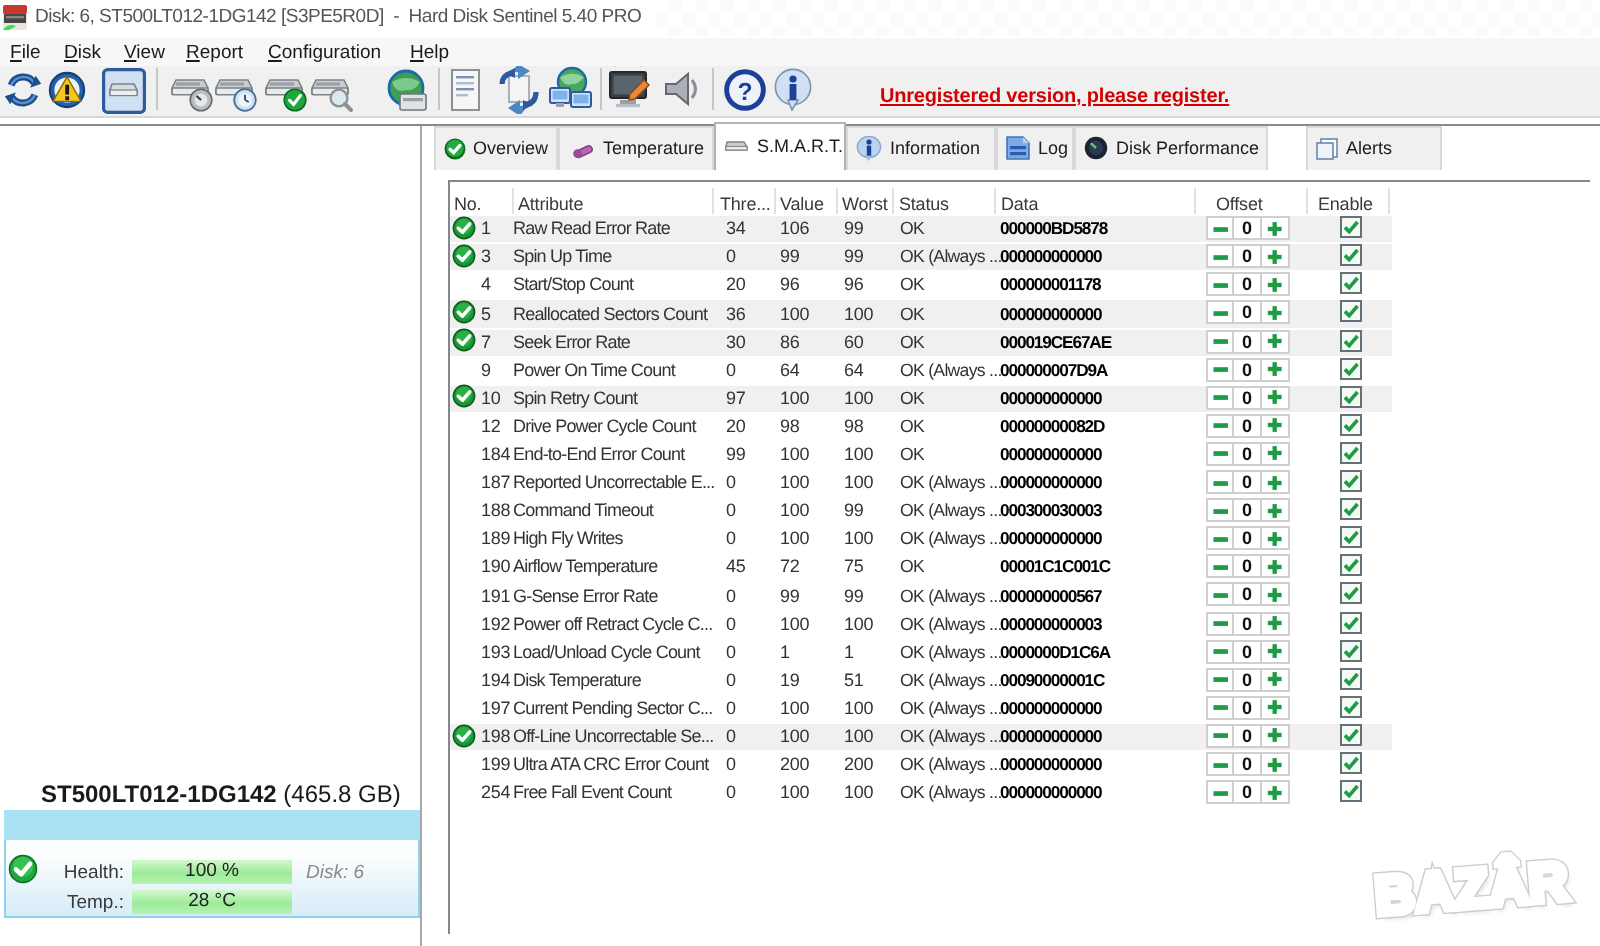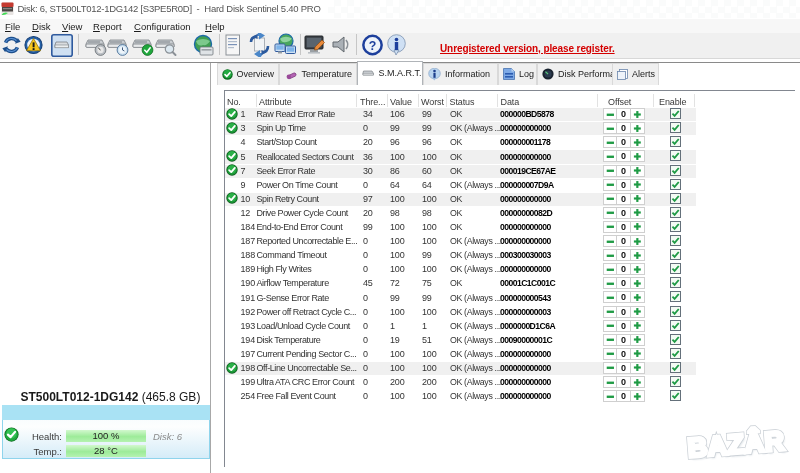--- a/index.html
+++ b/index.html
@@ -218,21 +218,21 @@
     <span>Log</span>
   </div>
 <div class="tab" style="left:537px;width:96.5px;">
     <svg class="ic" width="12" height="12" viewBox="0 0 12 12">
       <circle cx="6" cy="6" r="5.6" fill="#1a2430"></circle>
       <circle cx="6" cy="6" r="3.6" fill="#2c3c50"></circle>
       <path d="M6 6 L3.4 3.6" stroke="#58c878" stroke-width="1.2"></path>
     </svg>
     <span>Disk Performance</span>
   </div>
-<div class="tab" style="left:612px;width:47px;">
+<div class="tab" style="left:653px;width:68px;">
     <svg class="ic" width="11" height="11" viewBox="0 0 11 11">
       <rect x="2.5" y="0.5" width="8" height="9" fill="#fff" stroke="#6a86ac" stroke-width="0.8"></rect>
       <rect x="0.5" y="2.5" width="8" height="8" fill="#eef3fa" stroke="#6a86ac" stroke-width="0.8"></rect>
     </svg>
     <span>Alerts</span>
   </div>
 
 <div style="position:absolute;left:223.5px;top:90px;width:571px;height:377px;border-left:1px solid #828790;border-top:1px solid #828790;background:#fff"></div>
 <div style="position:absolute;left:256px;top:93.5px;width:1px;height:13.5px;background:#e2e2e2"></div>
 <div style="position:absolute;left:356px;top:93.5px;width:1px;height:13.5px;background:#e2e2e2"></div>
@@ -625,21 +625,21 @@
     <svg width="9" height="9" viewBox="0 0 10 10">
       <path d="M1.6 5.2 L4 7.6 L8.6 2.2" stroke="#1f9b45" stroke-width="2" fill="none"></path>
     </svg>
   </div>
 <div class="rt" style="left:240.5px;top:292.5px">191</div>
 <div class="rt at" style="left:256.5px;top:292.5px">G-Sense Error Rate</div>
 <div class="rt" style="left:363px;top:292.5px">0</div>
 <div class="rt" style="left:390px;top:292.5px">99</div>
 <div class="rt" style="left:422px;top:292.5px">99</div>
 <div class="rt st" style="left:450px;top:292.5px">OK (Always ...</div>
-<div class="rt bold" style="left:500px;top:292.5px">000000000543</div>
+<div class="rt bold" style="left:500px;top:292.5px">000000000567</div>
 <div class="spin" style="left:602.5px;top:291.4px">
     <div class="cell">
       <svg width="14" height="11" viewBox="0 0 14 11">
         <rect x="3" y="4.5" width="8" height="2.6" fill="#1f9b45"></rect>
       </svg>
     </div>
     <div class="cell z">0</div>
     <div class="cell">
       <svg width="14" height="11" viewBox="0 0 14 11">
         <rect x="3.2" y="4.3" width="7.6" height="2.4" fill="#1f9b45"></rect>

